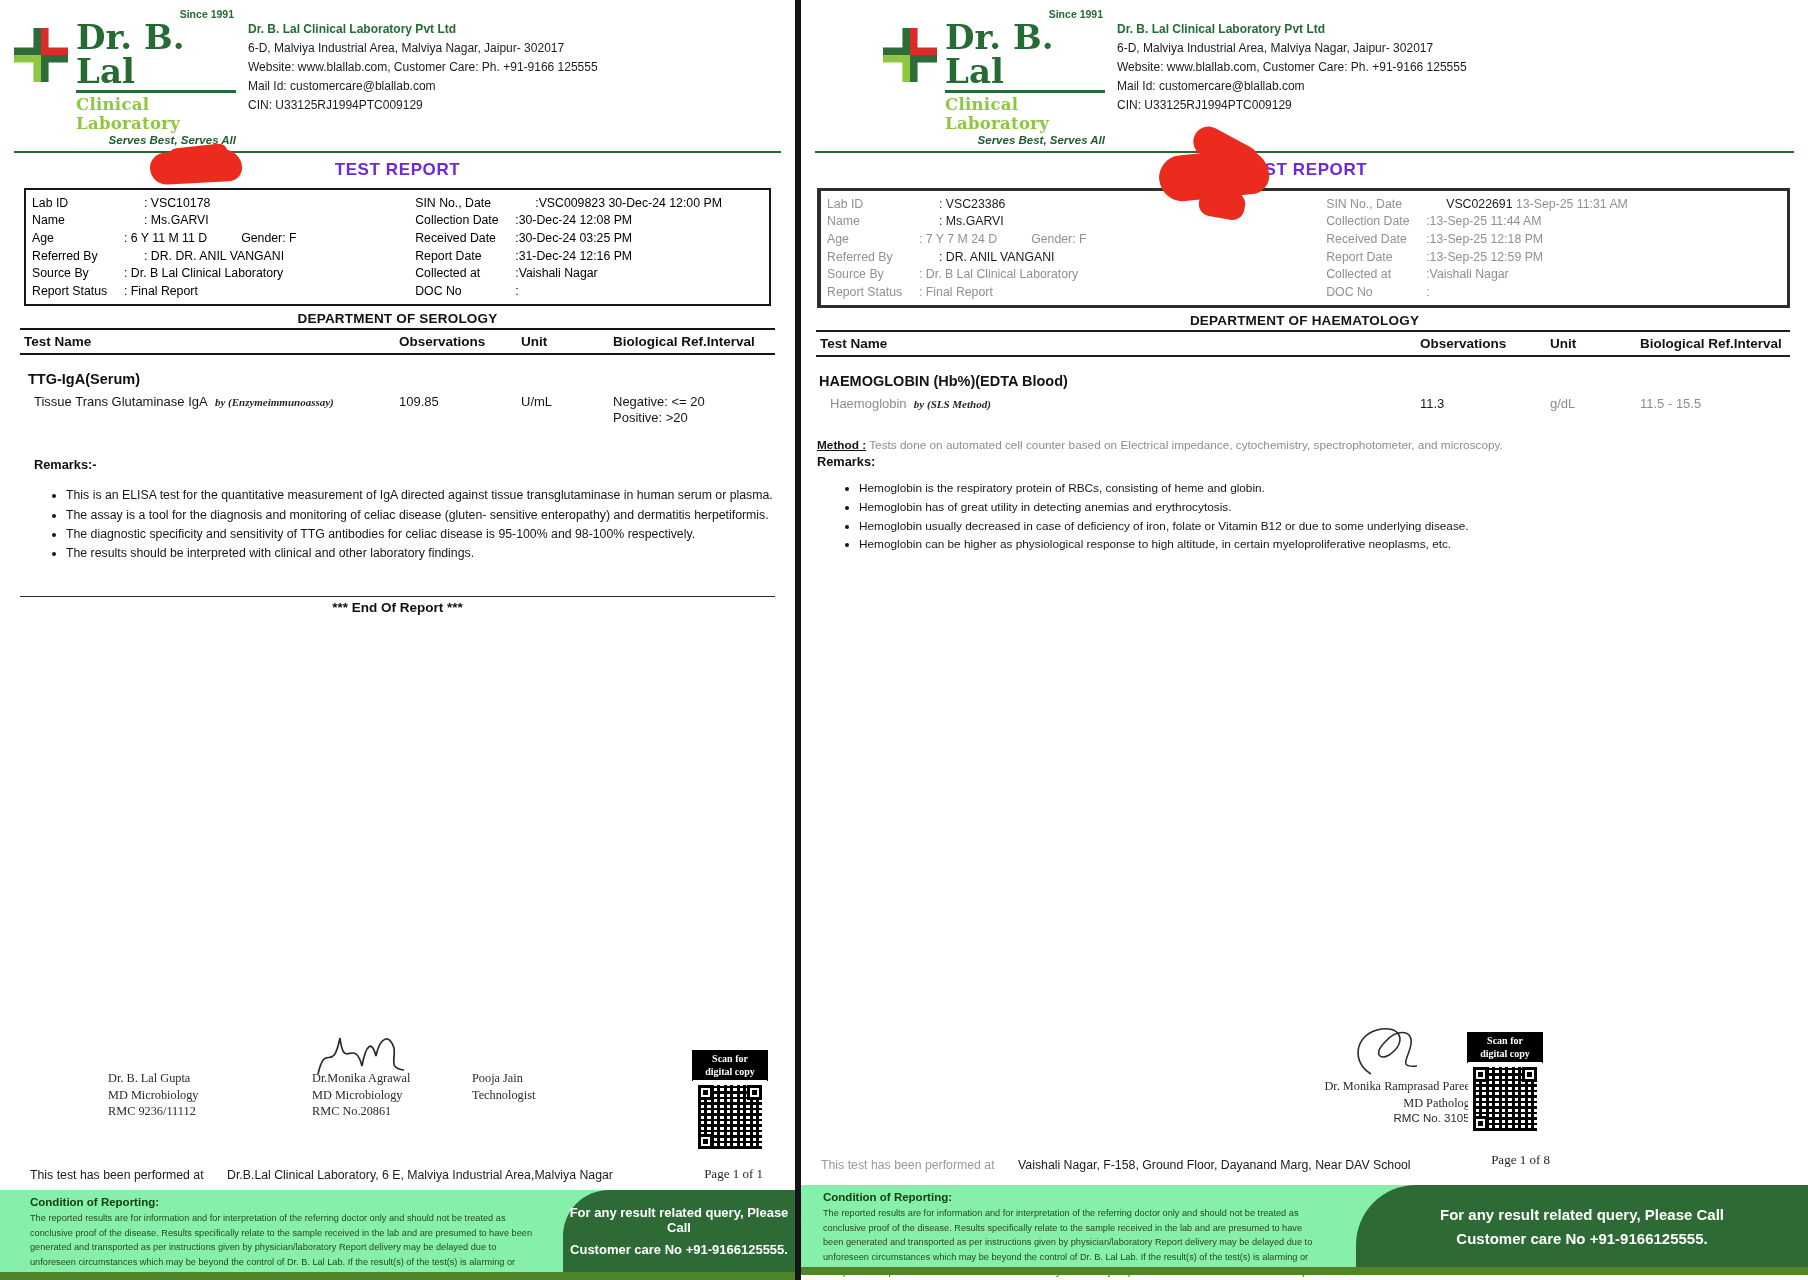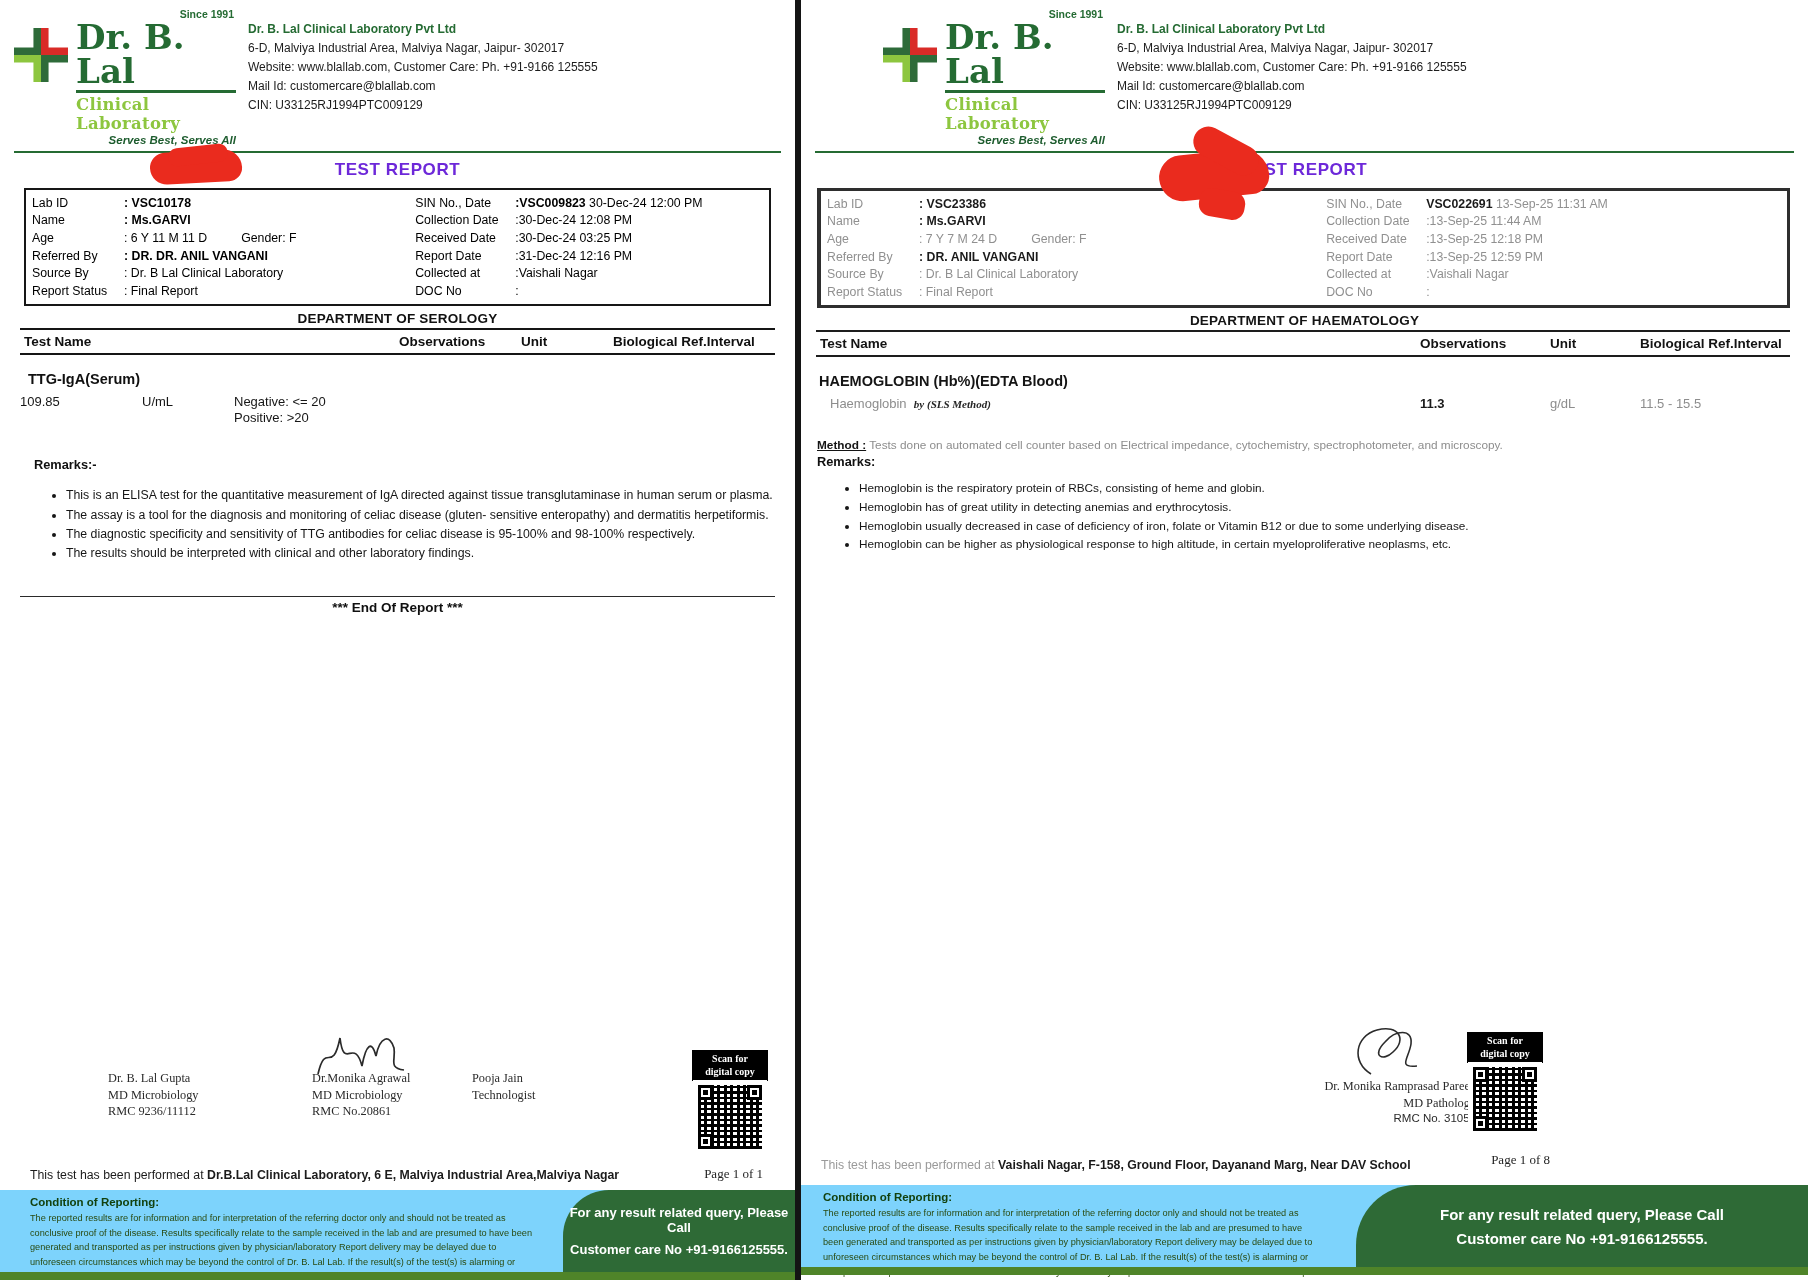--- a/index.html
+++ b/index.html
@@ -28,21 +28,21 @@
 
   
   .pbox{margin:8px 24px 0 24px;border:2px solid #161616;display:flex;padding:4px 0 4px 6px;font-size:12.3px;}
   #pageR .pbox{margin:8px 18px 0 16px;border:3px solid #2e2e2e;border-left-width:4px;}
   .pcol{width:52%;}
   .pcol2{width:48%;}
   .prow{display:flex;height:17.6px;align-items:center;}
   .plab{width:92px;flex:none;}
   .pcol2 .plab{width:100px;}
   .pgender{margin-left:34px;}
-  .b{font-weight:bold;}
+  .b{font-weight:normal;margin-left:20px;}
 
   
   .dept{text-align:center;font-weight:bold;font-size:13.5px;color:#101010;margin-top:5px;letter-spacing:.2px;}
   .rhead{display:flex;border-top:2px solid #151515;border-bottom:2px solid #151515;font-weight:bold;font-size:13.5px;padding:4px 0;margin:2px 20px 0 20px;color:#101010;}
   #pageR .rhead{margin:2px 18px 0 15px;}
   .c-name{flex:1;padding-left:4px;}
   .c-obs{width:122px;flex:none;}
   .c-unit{width:92px;flex:none;}
   .c-ref{width:162px;flex:none;}
   #pageR .c-name{flex:1;}
@@ -94,21 +94,21 @@
   .fp.tl{top:0;left:0;} .fp.tr{top:0;right:0;} .fp.bl{bottom:0;left:0;}
 
   
   .performed{position:absolute;left:30px;font-size:12.3px;color:#1b1b1b;white-space:nowrap;}
   #pageL .performed{top:1168px;}
   #pageR .performed{top:1158px;left:20px;}
   #pageR .performed .pfx{color:#9a9a9a;}
   .pageno{position:absolute;font-family:"Liberation Serif",serif;font-size:13px;color:#1f1f1f;}
   #pageL .pageno{right:32px;top:1166px;}
   #pageR .pageno{right:258px;top:1152px;}
-  .band{position:absolute;left:0;right:0;background:#7dd3fc;}
+  .band{position:absolute;left:0;right:0;background:#86efac;}
   #pageL .band{top:1190px;height:82px;}
   #pageR .band{top:1185px;height:82px;}
   .cond{position:absolute;left:30px;top:6px;}
   #pageR .cond{left:22px;}
   .condt{font-weight:bold;font-size:11.5px;color:#12410e;margin-bottom:3px;}
   .condx{font-size:9.2px;line-height:1.6;color:#294a10;}
   #pageL .condx{width:512px;}
   #pageR .condx{width:500px;}
   .qbox{position:absolute;right:0;top:0;bottom:0;background:#2e6a36;border-top-left-radius:46px;color:#fff;font-weight:bold;text-align:center;display:flex;flex-direction:column;justify-content:center;gap:7px;}
   #pageL .qbox{width:232px;font-size:13px;}
@@ -215,20 +215,21 @@
   <div class="dept">DEPARTMENT OF SEROLOGY</div>
   <div class="rhead">
     <div class="c-name">Test Name</div>
     <div class="c-obs">Observations</div>
     <div class="c-unit">Unit</div>
     <div class="c-ref">Biological Ref.Interval</div>
   </div>
 
   <div class="tgroup">TTG-IgA(Serum)</div>
   <div class="trow">
+    <div class="c-name"><span class="tname">Tissue Trans Glutaminase IgA</span>&nbsp;&nbsp;<span class="tmethod">by (Enzymeimmunoassay)</span></div>
     <div class="c-obs">109.85</div>
     <div class="c-unit">U/mL</div>
     <div class="c-ref refcell">
       <div>Negative: &lt;= 20</div>
       <div>Positive:  &gt;20</div>
     </div>
   </div>
 
   <div class="remtitle">Remarks:-</div>
   <ul class="rem">

